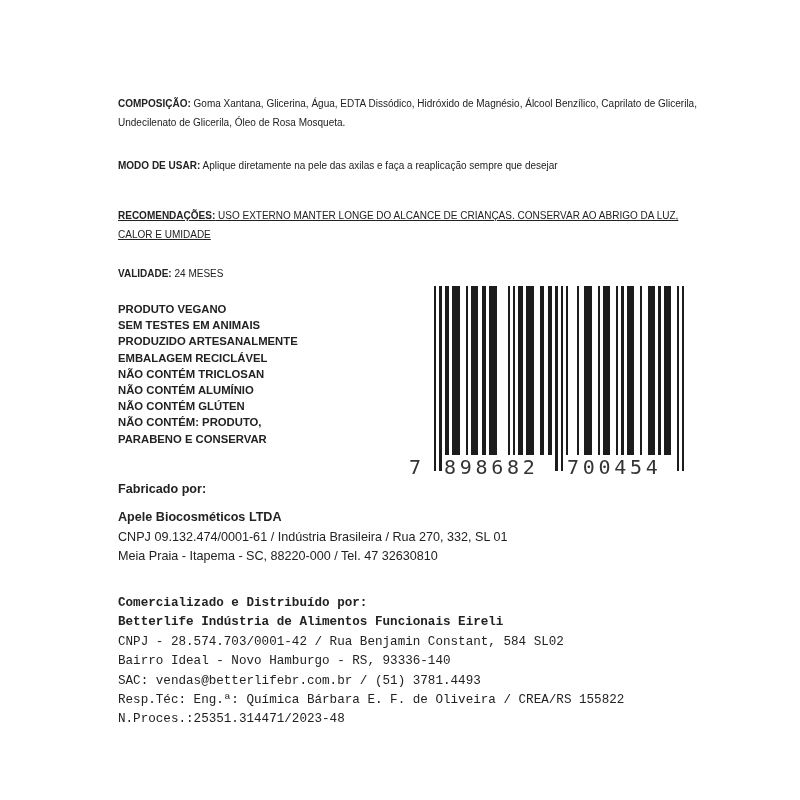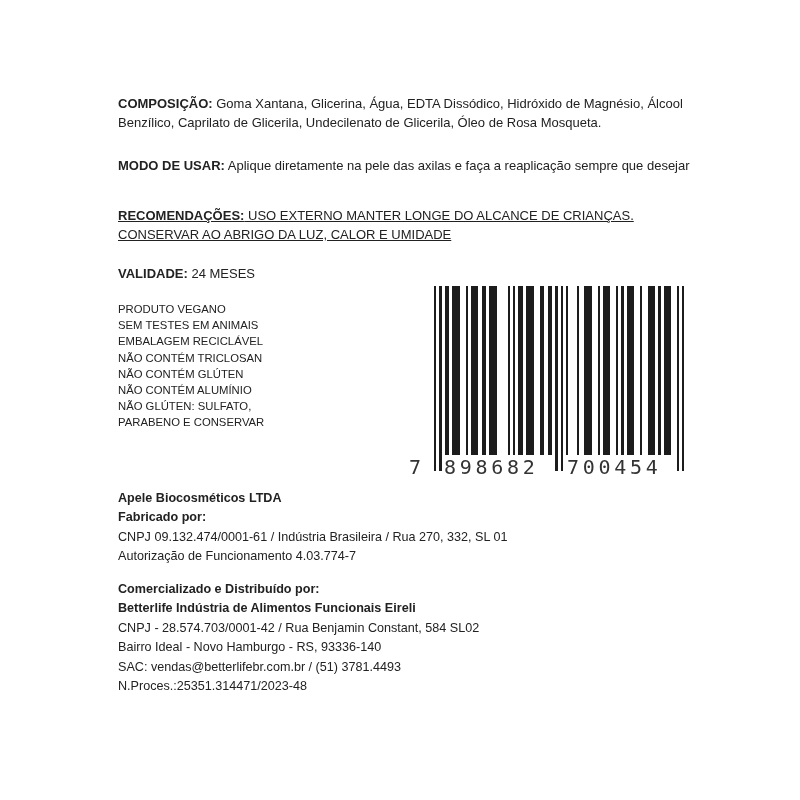--- a/index.html
+++ b/index.html
@@ -1,21 +1,21 @@
 <!DOCTYPE html>
 <html><head>
 <meta charset="utf-8">
 <style>
   html, body { margin:0; padding:0; background:#ffffff; }
   body { width:800px; height:800px; position:relative; overflow:hidden;
          font-family:"Liberation Sans", sans-serif; color:#222222; }
   .block { position:absolute; left:118px; }
-  .para { font-size:13px; line-height:19px; width:585px; }
+  .para { font-size:10px; line-height:19px; width:585px; }
   .para b { font-weight:bold; }
-  .caps-list { position:absolute; left:118px; top:301px; font-size:11.3px; line-height:16.2px; font-weight:normal; }
+  .caps-list { position:absolute; left:118px; top:301px; font-size:11.3px; line-height:16.2px; font-weight:bold; }
   .caps-list div { white-space:nowrap; }
   .contact { font-size:12.6px; line-height:19.4px; }
   .contact .bold { font-weight:bold; }
   .barcode { position:absolute; left:405px; top:286px; width:290px; height:192px; }
   .bar { position:absolute; top:0; background:#1c1c1c; }
   .digit { position:absolute; top:169px; font-family:"DejaVu Sans Mono", monospace; font-size:20px; color:#333333; }
 </style>
 </head>
 <body>
 
@@ -31,25 +31,26 @@
   <b>RECOMENDAÇÕES:</b><span> USO EXTERNO MANTER LONGE DO ALCANCE DE CRIANÇAS. CONSERVAR AO ABRIGO DA LUZ, CALOR E UMIDADE</span>
 </div>
 
 <div class="block para" style="top:256px;margin-top:8px;">
   <b>VALIDADE:</b><span> 24 MESES</span>
 </div>
 
 <div class="caps-list">
   <div>PRODUTO VEGANO</div>
   <div>SEM TESTES EM ANIMAIS</div>
+  <div>PRODUZIDO ARTESANALMENTE</div>
   <div>EMBALAGEM RECICLÁVEL</div>
   <div>NÃO CONTÉM TRICLOSAN</div>
+  <div>NÃO CONTÉM ALUMÍNIO</div>
   <div>NÃO CONTÉM GLÚTEN</div>
-  <div>NÃO CONTÉM ALUMÍNIO</div>
-  <div>NÃO GLÚTEN: SULFATO,</div>
+  <div>NÃO CONTÉM: PRODUTO,</div>
   <div>PARABENO E CONSERVAR</div>
 </div>
 
 <div class="barcode" id="barcode">
   <div id="bars">
       <div class="bar" style="left: 29px; width: 2.24px; height: 185px; background: rgb(28, 28, 28);"></div>
       <div class="bar" style="left: 34.28px; width: 2.24px; height: 185px; background: rgb(28, 28, 28);"></div>
       <div class="bar" style="left: 39.56px; width: 4.88px; height: 169px; background: rgb(28, 28, 28);"></div>
       <div class="bar" style="left: 47.48px; width: 7.52px; height: 169px; background: rgb(28, 28, 28);"></div>
       <div class="bar" style="left: 60.68px; width: 2.24px; height: 169px; background: rgb(28, 28, 28);"></div>
@@ -78,26 +79,27 @@
       <div class="bar" style="left: 258.68px; width: 7.52px; height: 169px; background: rgb(28, 28, 28);"></div>
       <div class="bar" style="left: 271.88px; width: 2.24px; height: 185px; background: rgb(28, 28, 28);"></div>
       <div class="bar" style="left: 277.16px; width: 2.24px; height: 185px; background: rgb(28, 28, 28);"></div>
     </div>
   <span class="digit" style="left:4px;">7</span>
   <span class="digit" id="leftgrp" style="left:39px; letter-spacing:3.7px;">898682</span>
   <span class="digit" id="rightgrp" style="left:162px; letter-spacing:3.7px;">700454</span>
 </div>
 
 <div class="block contact" style="top:480px;">
+  <div class="bold">Fabricado por:</div>
   <div class="bold" style="margin-top:9px;">Apele Biocosméticos LTDA</div>
-  <div class="bold">Fabricado por:</div>
   <div>CNPJ 09.132.474/0001-61 / Indústria Brasileira / Rua 270, 332, SL 01</div>
-  <div>Autorização de Funcionamento 4.03.774-7</div>
+  <div>Meia Praia - Itapema - SC, 88220-000 / Tel. 47 32630810</div>
 </div>
 
-<div class="block contact" style="top:580px;">
+<div class="block contact" style="top:594px;font-family:Liberation Mono, monospace;">
   <div class="bold">Comercializado e Distribuído por:</div>
   <div class="bold" style="">Betterlife Indústria de Alimentos Funcionais Eireli</div>
   <div>CNPJ - 28.574.703/0001-42 / Rua Benjamin Constant, 584 SL02</div>
   <div>Bairro Ideal - Novo Hamburgo - RS, 93336-140</div>
   <div>SAC: vendas@betterlifebr.com.br / (51) 3781.4493</div>
+  <div>Resp.Téc: Eng.ª: Química Bárbara E. F. de Oliveira / CREA/RS 155822</div>
   <div>N.Proces.:25351.314471/2023-48</div>
 </div>
 
 </body></html>

